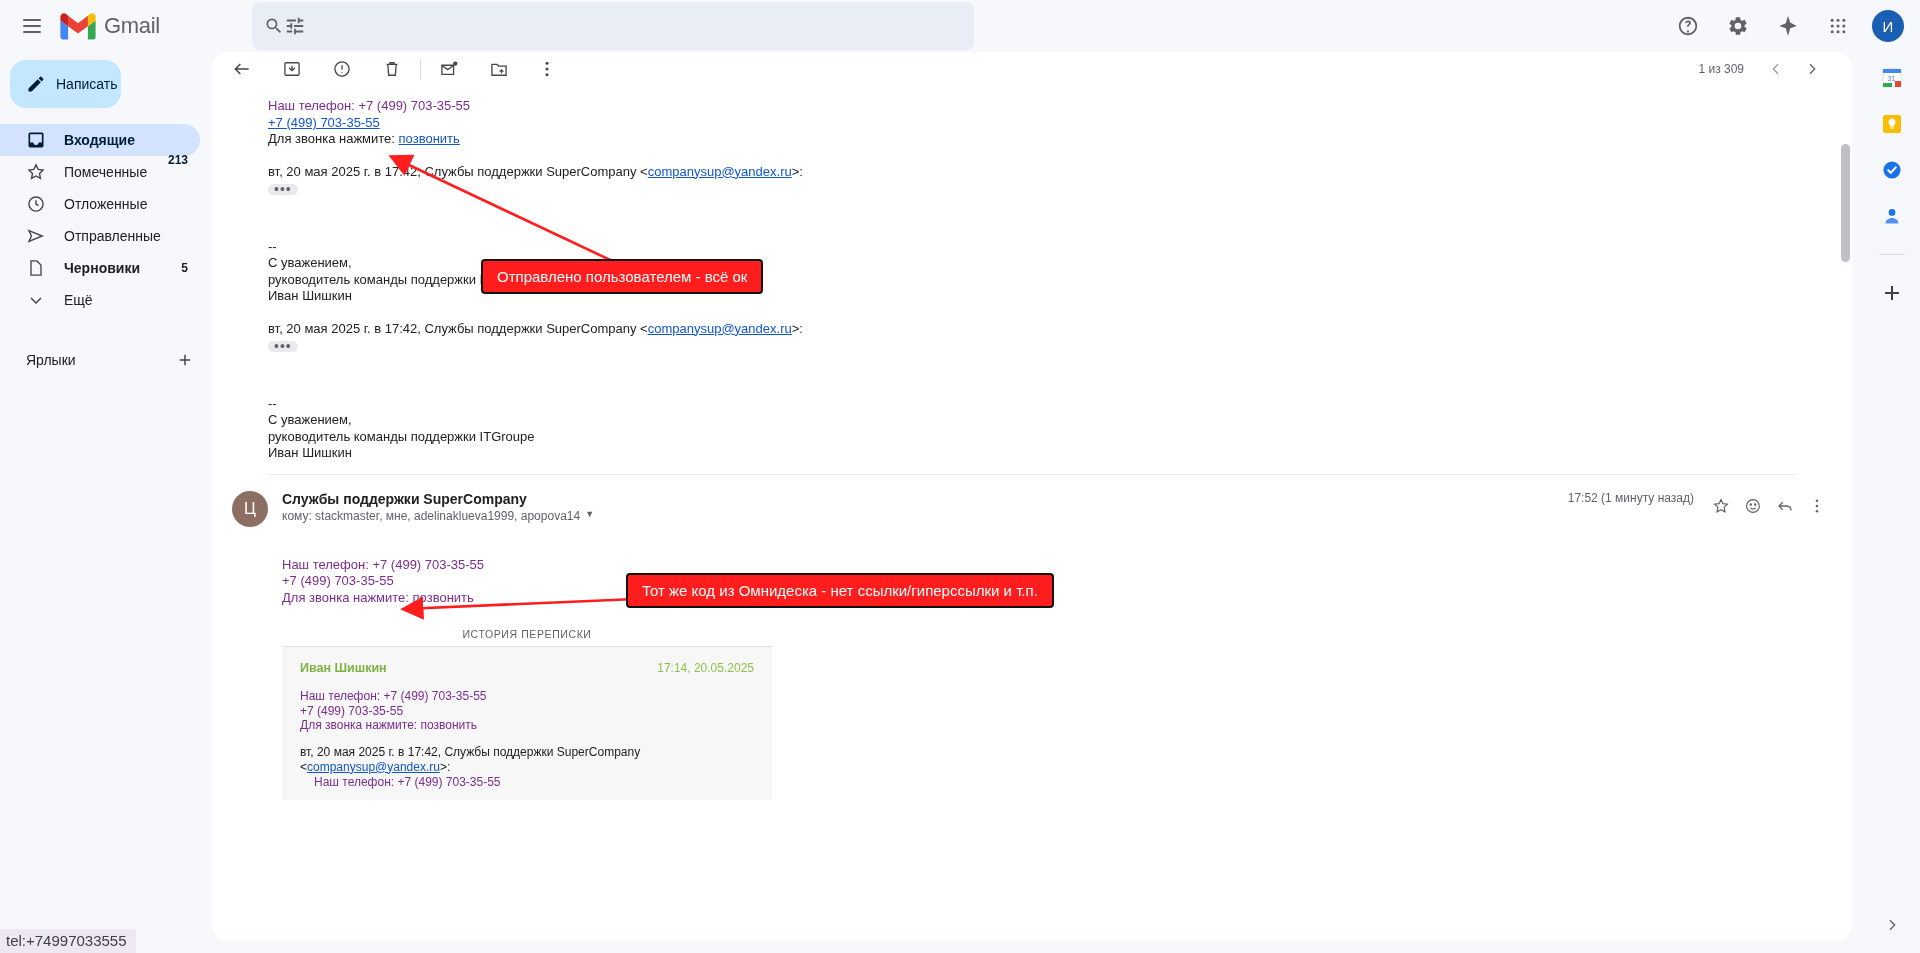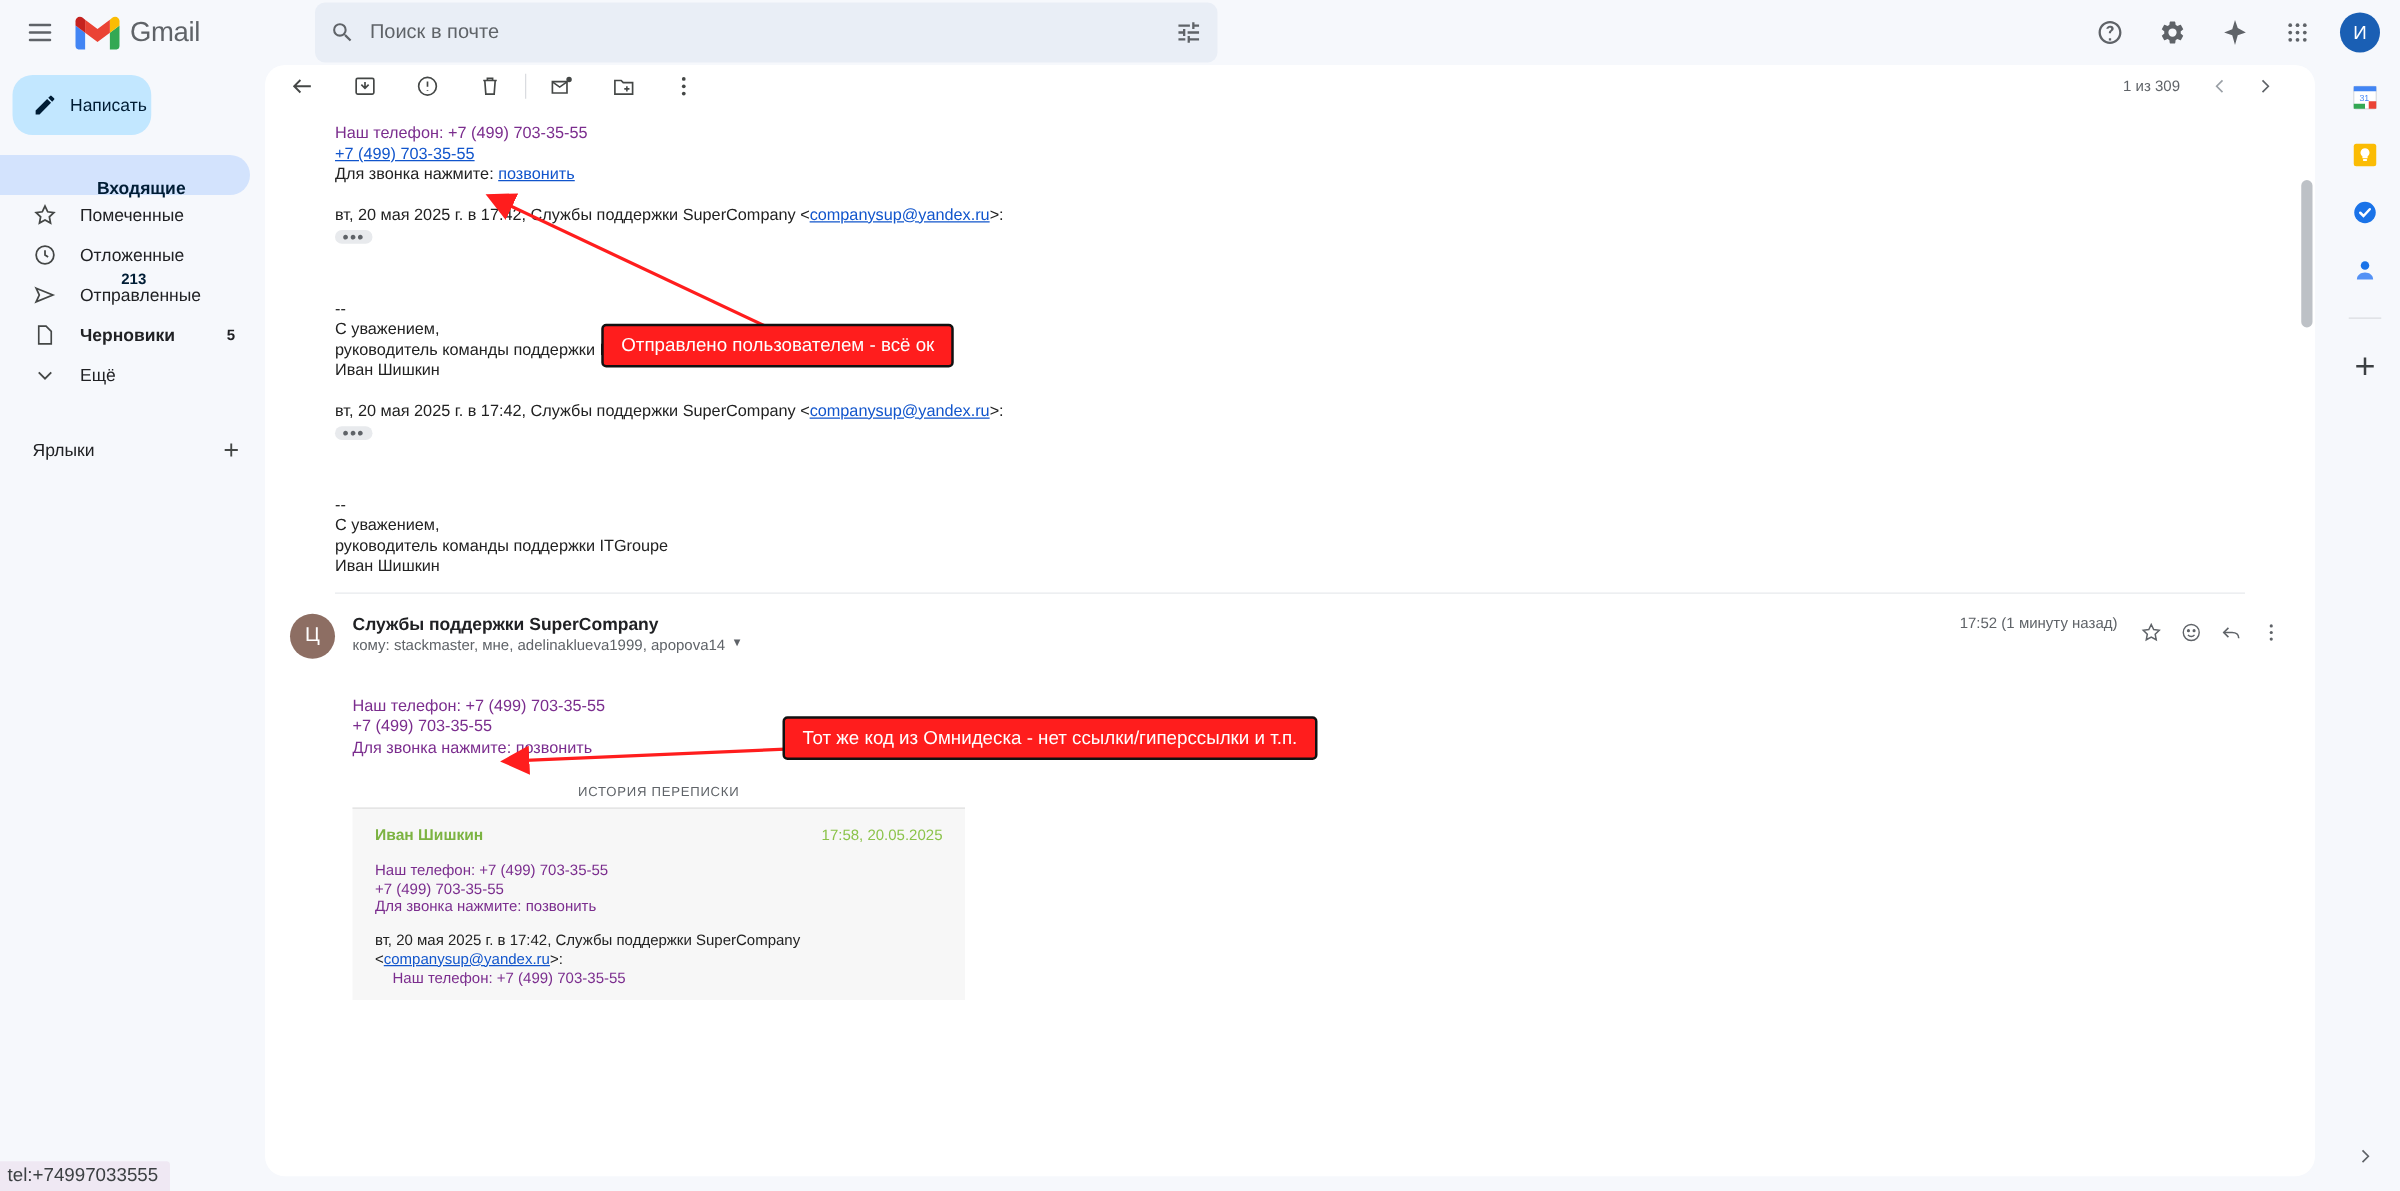--- a/index.html
+++ b/index.html
@@ -51,21 +51,21 @@
   .compose {
     margin:0 0 16px 10px; width:111px; height:48px; border-radius:16px;
     background:#c2e7ff; display:flex; align-items:center; gap:10px;
     padding-left:16px; cursor:pointer; color:#001d35; font-size:14px;
   }
   .nav-item {
     height:32px; display:flex; align-items:center; gap:18px;
     padding-left:26px; border-radius:0 16px 16px 0; margin-right:12px;
     cursor:pointer; font-size:14px; color:#202124;
   }
-  .nav-item.active { background:#d3e3fd; font-weight:bold; color:#001d35;flex-direction:column; }
+  .nav-item.active { background:#d3e3fd; font-weight:bold; color:#001d35; }
   .nav-label { flex:1; }
   .nav-count { font-size:12px; padding-right:12px; }
   .nav-item.active .nav-count { font-weight:bold;margin-top:40px; }
   .labels-head {
     margin-top:28px; height:32px; display:flex; align-items:center;
     padding-left:26px; padding-right:18px; font-size:14px; color:#202124;
   }
   .labels-head .plus { margin-left:auto; cursor:pointer; }
 
   
@@ -182,21 +182,20 @@
       <path d="M0.4 4v3.4l7.7 5.8V2.8L6.2 1.1C3.8-0.7 0.4 1 0.4 4z" fill="#c5221f"></path>
     </svg>
     <span class="brand-word">Gmail</span>
   </div>
 
   <div class="searchwrap">
     <div class="searchbox">
       <svg width="20" height="20" viewBox="0 0 24 24" fill="#5f6368">
           <path d="M15.5 14h-.79l-.28-.27A6.47 6.47 0 0016 9.5 6.5 6.5 0 109.5 16c1.61 0 3.09-.59 4.23-1.57l.27.28v.79l5 4.99L20.49 19zm-6 0C7.01 14 5 11.99 5 9.5S7.01 5 9.5 5 14 7.01 14 9.5 11.99 14 9.5 14z"></path>
         </svg>
-      <input placeholder="Поиск в почте" style="">
       <svg width="22" height="22" viewBox="0 0 24 24" fill="#5f6368">
           <path d="M3 17v2h6v-2H3zM3 5v2h10V5H3zm10 16v-2h8v-2h-8v-2h-2v6h2zM7 9v2H3v2h4v2h2V9H7zm14 4v-2H11v2h10zm-6-4h2V7h4V5h-4V3h-2v6z"></path>
         </svg>
     </div>
   </div>
 
   <div class="topright">
     <div class="icon-btn">
       <svg width="22" height="22" viewBox="0 0 24 24" fill="#5f6368">
           <path d="M12 2C6.48 2 2 6.48 2 12s4.48 10 10 10 10-4.48 10-10S17.52 2 12 2zm0 18c-4.41 0-8-3.59-8-8s3.59-8 8-8 8 3.59 8 8-3.59 8-8 8zm-1-3h2v2h-2zm1.6-10.9c-1.9-.3-3.6.9-3.9 2.7h1.9c.1-.6.6-1 1.3-1 .7 0 1.2.4 1.2 1 0 .5-.3.8-.8 1.2-.8.6-1.3 1.1-1.3 2.3v.4h1.9v-.3c0-.8.4-1.2 1.1-1.7.8-.6 1.2-1.2 1.2-2.2 0-1.4-1.1-2.2-2.6-2.4z"></path>
@@ -429,21 +428,21 @@
             <div>Наш телефон: +7 (499) 703-35-55</div>
             <div>+7 (499) 703-35-55</div>
             <div>Для звонка нажмите: позвонить</div>
           </div>
 
           <div class="history-sep">ИСТОРИЯ ПЕРЕПИСКИ</div>
 
           <div class="quote-box">
             <div class="quote-head">
               <span class="quote-name">Иван Шишкин</span>
-              <span class="quote-date">17:58, 20.05.2025</span>
+              <span class="quote-date">17:14, 20.05.2025</span>
             </div>
             <div class="quote-lines purple">
               <div>Наш телефон: +7 (499) 703-35-55</div>
               <div>+7 (499) 703-35-55</div>
               <div>Для звонка нажмите: позвонить</div>
             </div>
             <div style="height:12px"></div>
             <div style="font-size:12px;line-height:15px;color:#222">
               <span>вт, 20 мая 2025 г. в 17:42, Службы поддержки SuperCompany &lt;</span><span class="link">companysup@yandex.ru</span><span>&gt;:</span>
             </div>

